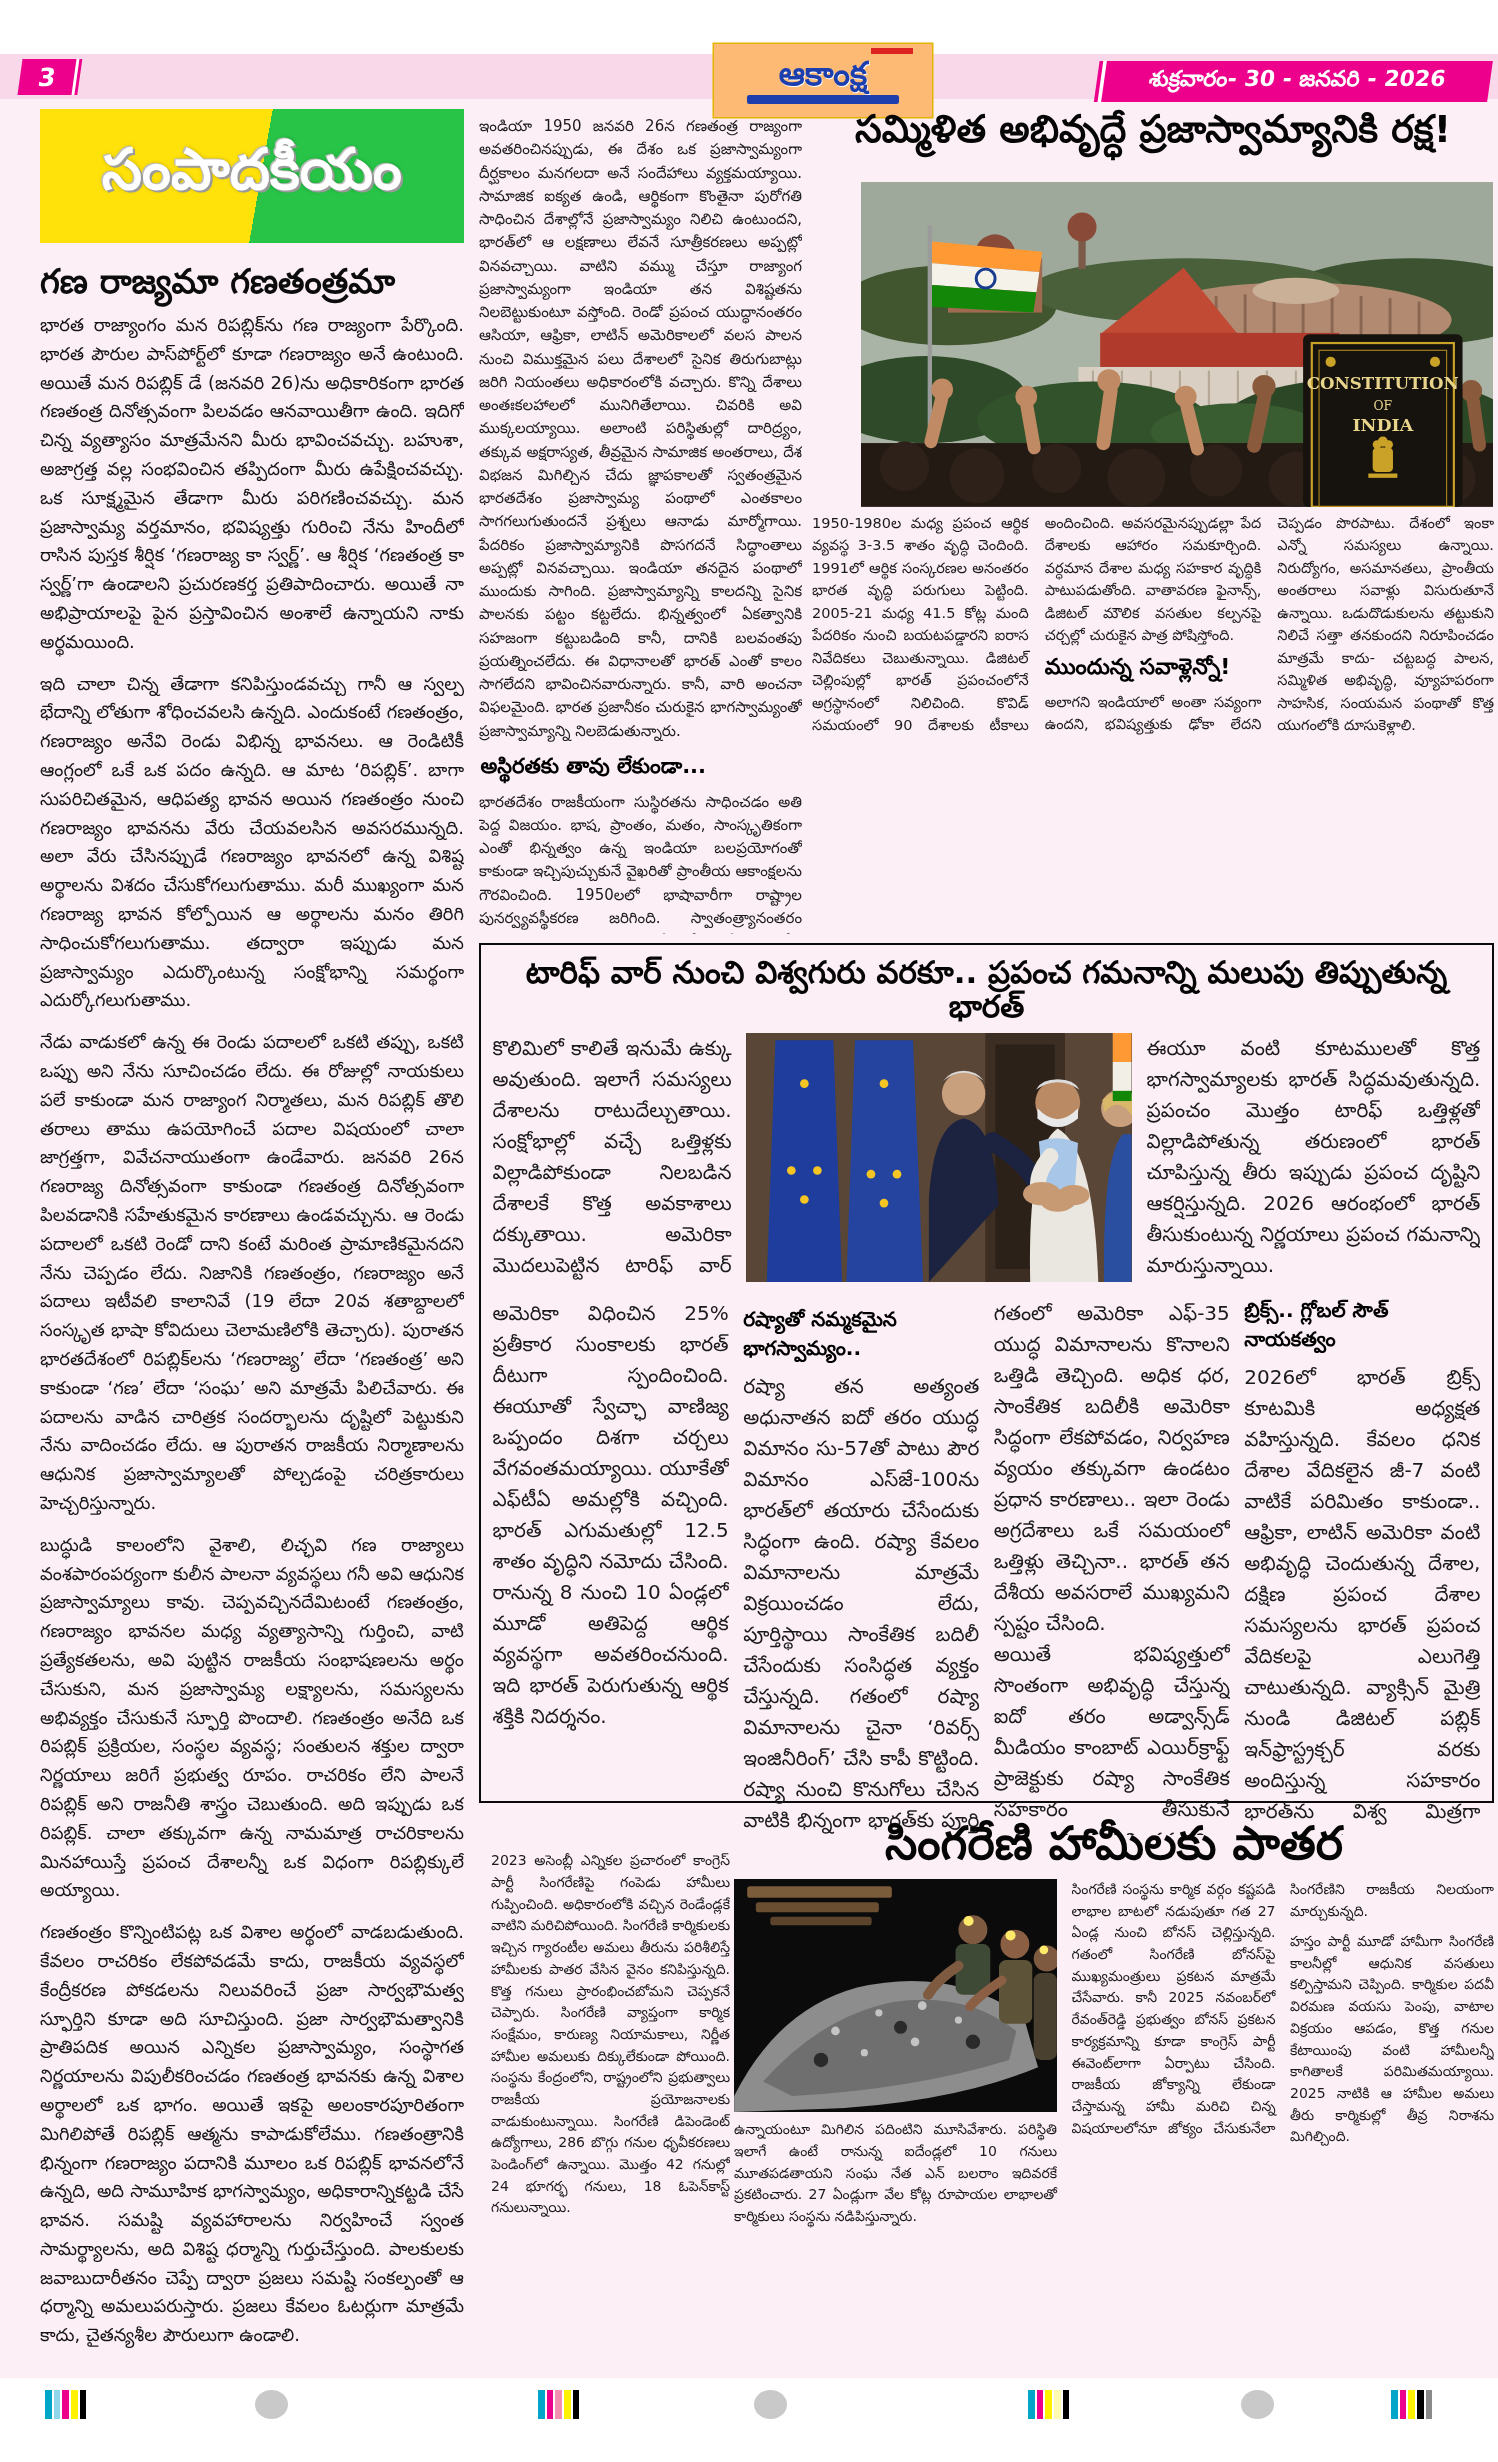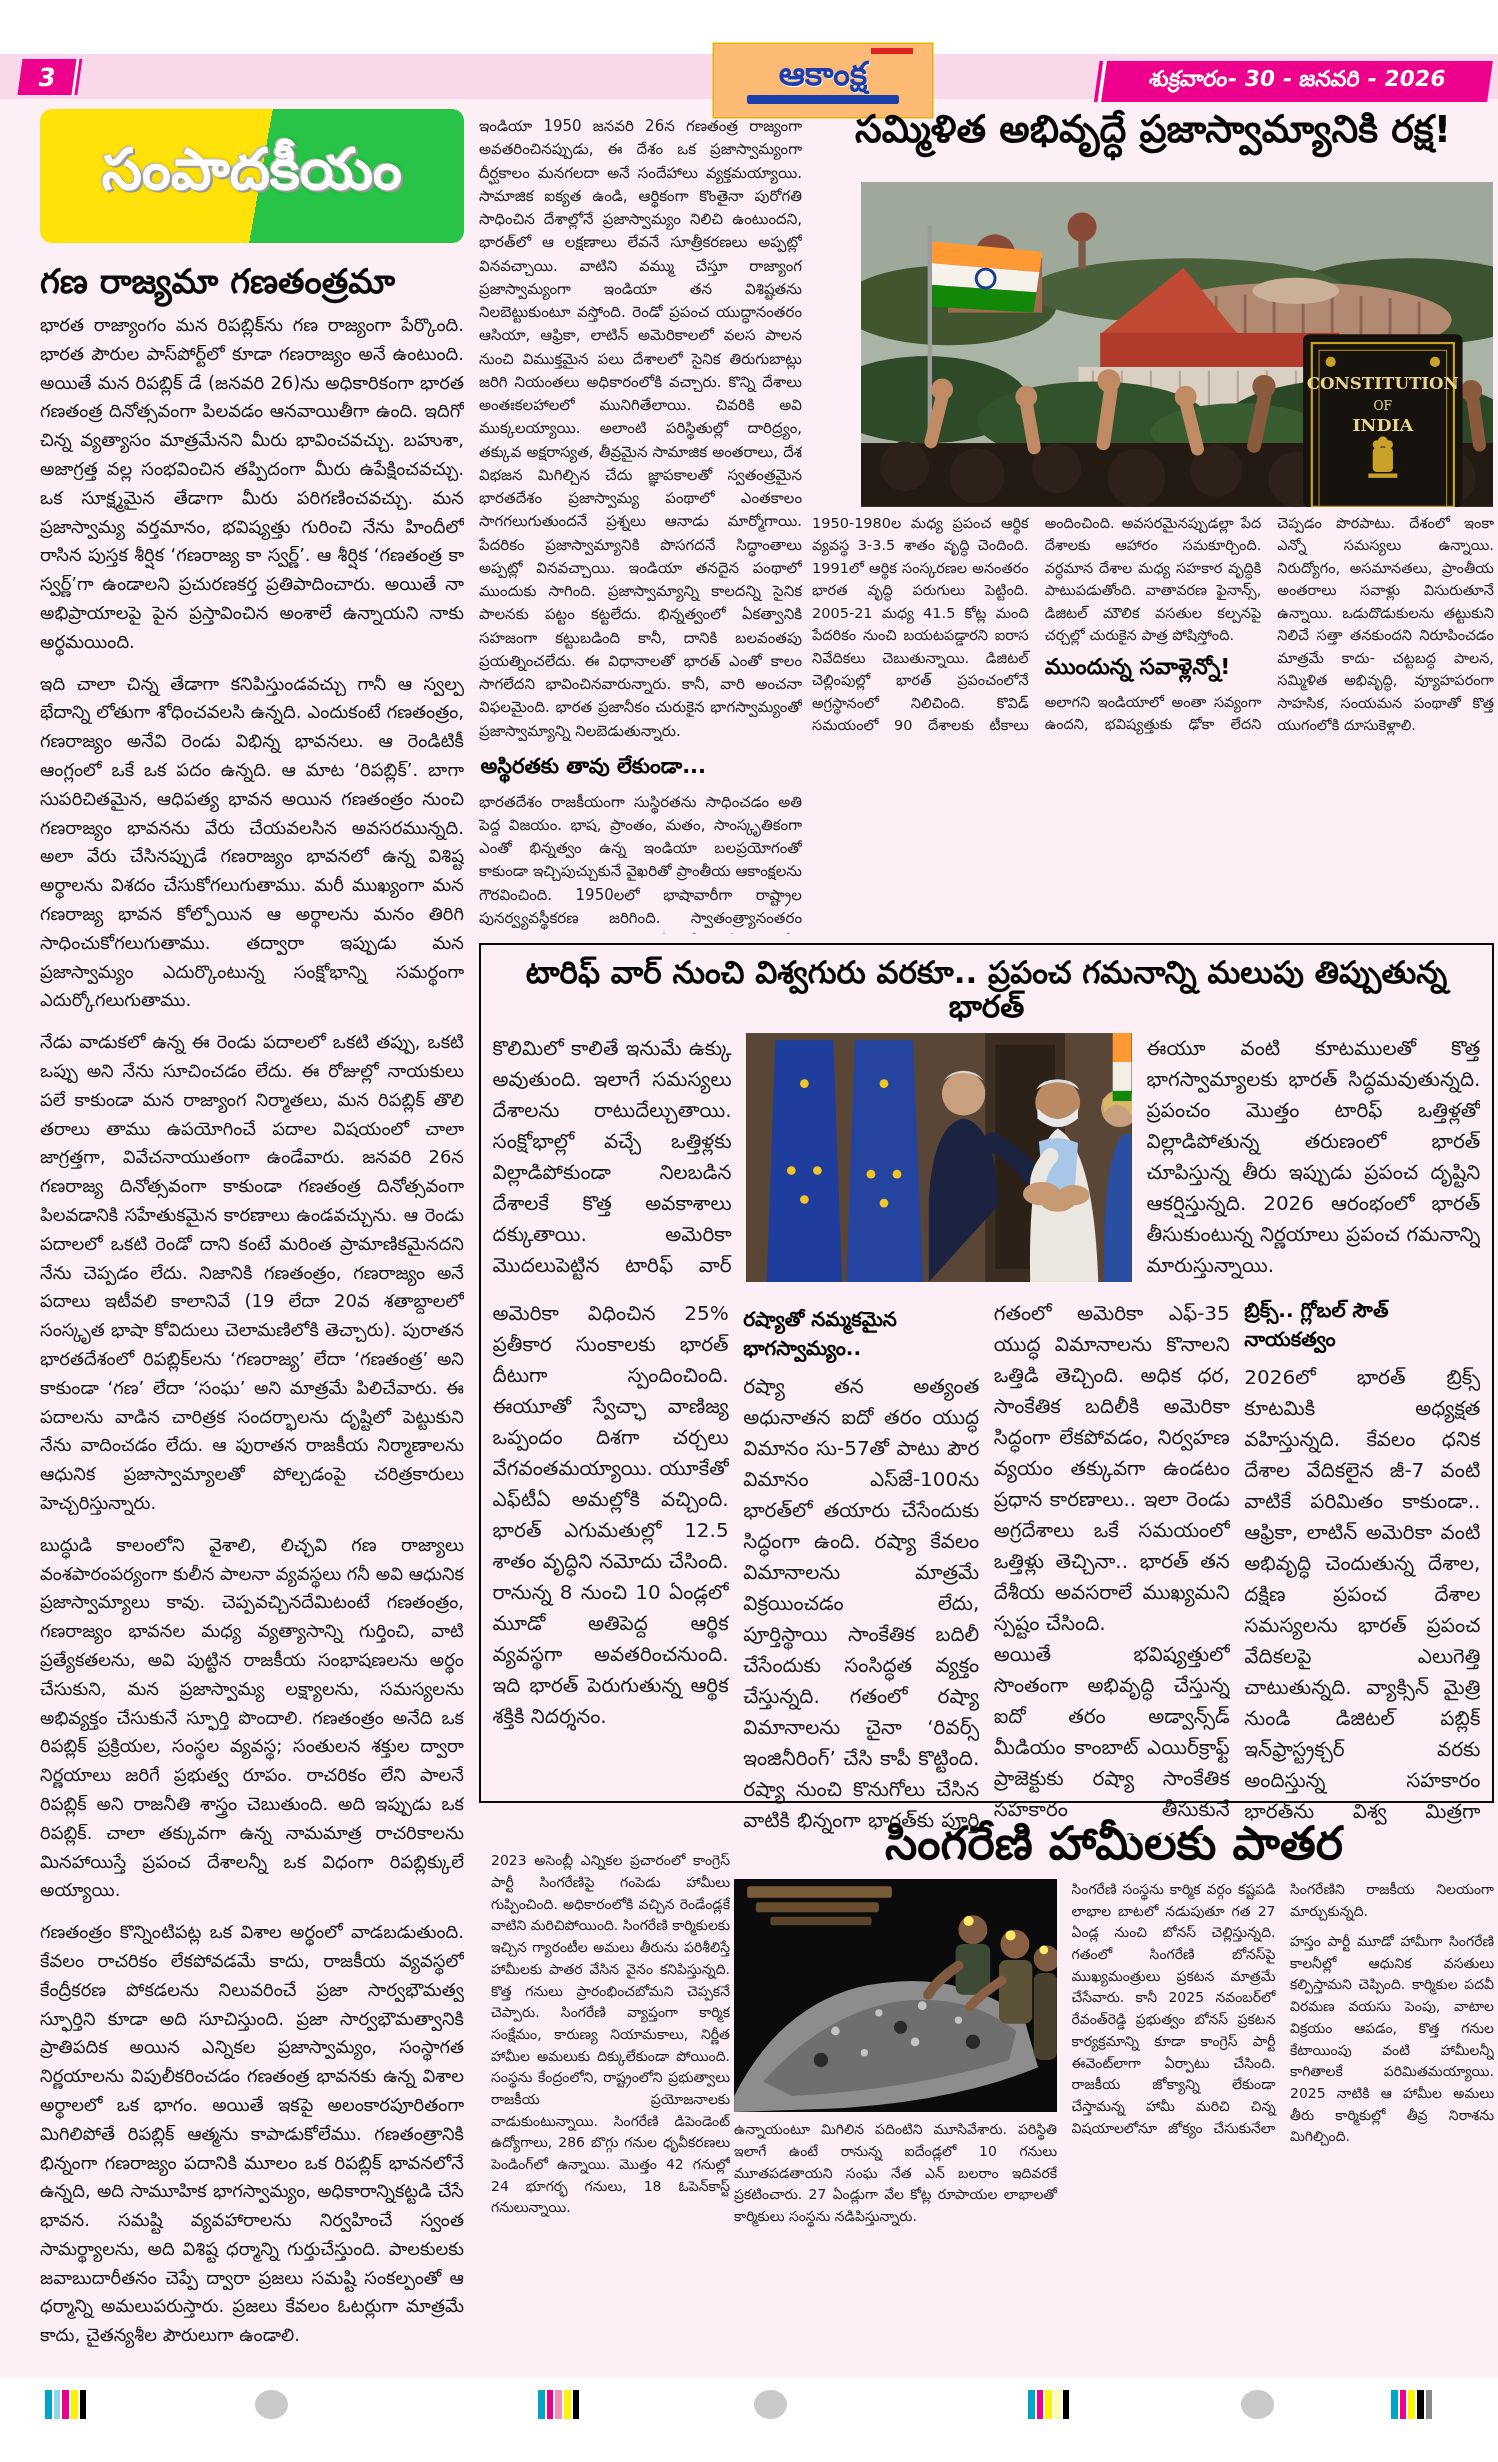--- a/index.html
+++ b/index.html
@@ -21,21 +21,21 @@
   .masthead .mh-bar{margin-top:4.4px;width:70%;height:8.7px;background:#1d3fae;border-radius:2.2px;}
   .masthead .mh-dot{position:absolute;top:4.4px;right:19px;width:42px;height:5.8px;background:#d22;}
 
   
   .body-txt{text-align:justify;line-height:1.55;}
   .subhead{font-weight:bold;color:#000;}
 
   
   .edit-col{position:absolute;left:40px;top:109px;width:424px;height:2261px;overflow:hidden;}
   .edit-kicker{width:424px;height:134px;background:linear-gradient(100deg,#ffe20a 52%,#27c447 52%);
-    display:flex;align-items:center;justify-content:center;border-radius:12px;}
+    display:flex;align-items:center;justify-content:center;}
   .edit-kicker span{color:#ffffff;font-size:57px;font-weight:bold;
     text-shadow:2.2px 2.2px 0 #9a9a9a,-1.5px -1.5px 0 #bdbdbd,0 0 4.4px rgba(0,0,0,.25);}
   .edit-headline{margin:19px 0 10px 0;font-size:34px;font-weight:bold;color:#0c0c0c;line-height:1.15;}
   .edit-body{font-size:18px;line-height:1.6;color:#151515;}
   .edit-body p{margin:0 0 13px 0;text-indent:0;}
 
   
   .mid-col{position:absolute;left:479px;top:115px;width:323px;height:819px;overflow:hidden;}
   .mid-col .body-txt{font-size:15px;}
   .mid-col .subhead{font-size:21px;margin:11.6px 0 7.3px 1.5px;}

